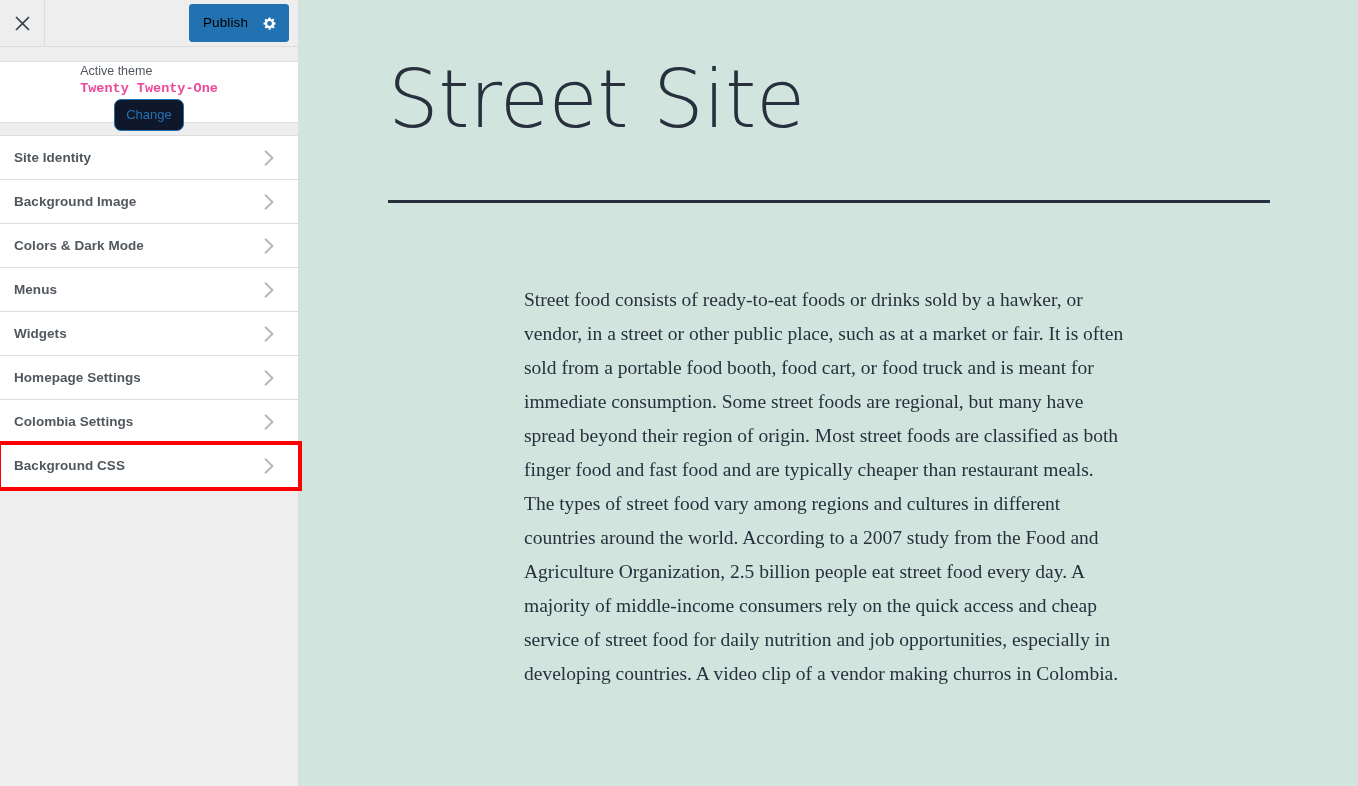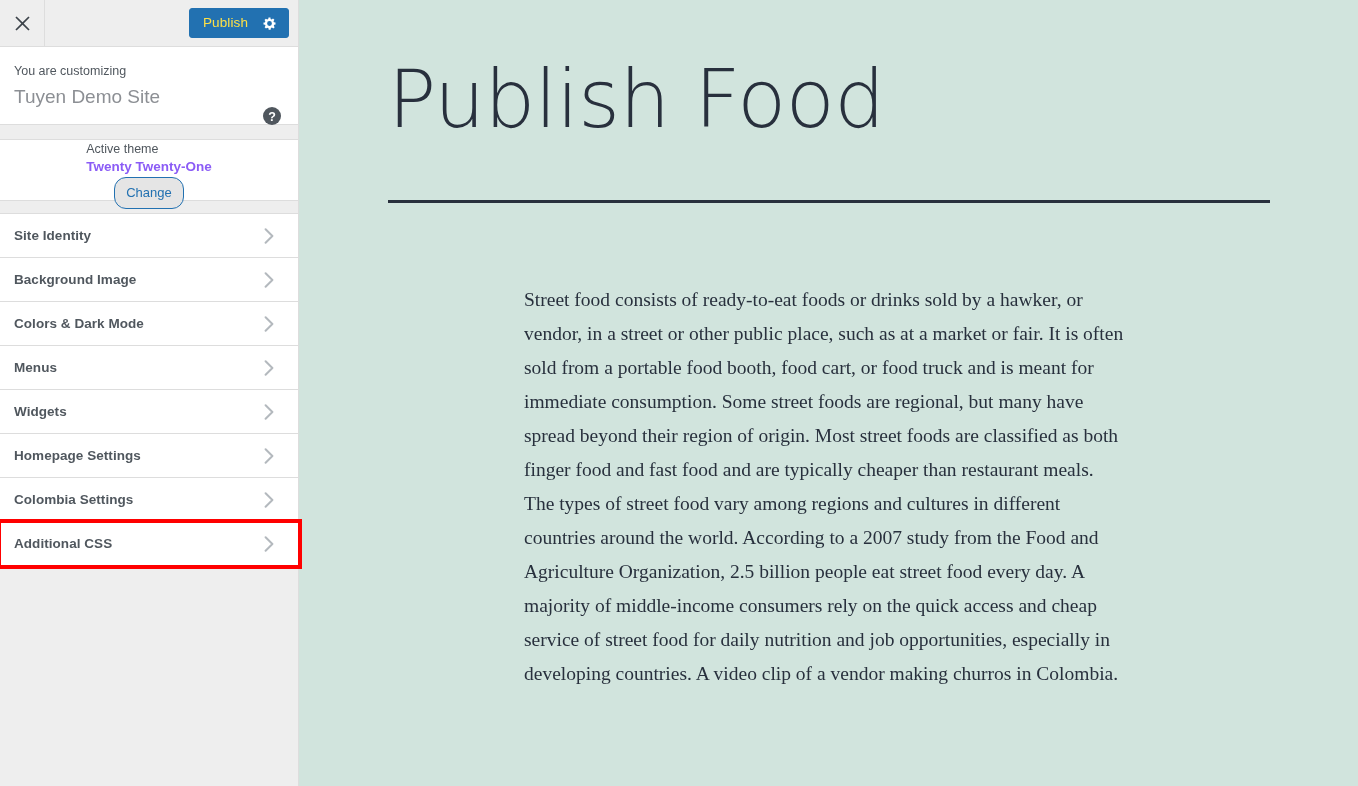--- a/index.html
+++ b/index.html
@@ -52,24 +52,24 @@
   .header-spacer { flex: 1 1 auto; height: 46px; }
   .publish-wrap {
     display: flex;
     align-items: center;
     padding-right: 9px;
   }
   .publish-btn {
     display: flex;
     align-items: center;
     background: #2271b1;
-    color: #fde047;
+    color: #000000;
     border: 1px solid #2271b1;
     border-radius: 3px;
-    height: 30px;
+    height: 38px;
     padding: 0 11px 0 13px;
     font-size: 13.5px;
     font-weight: 500;
     letter-spacing: 0.1px;
     cursor: pointer;
     line-height: 1;
   }
   .publish-label { margin-right: 14px; }
   .gear-icon { display: inline-flex; align-items: center; }
 
@@ -115,26 +115,26 @@
     border-top: 1px solid #dddddd;
     border-bottom: 1px solid #dddddd;
     height: 62px;
     display: flex;
     align-items: center;
     padding: 0 14px;
     flex-direction: column;
   }
   .theme-texts { flex: 1 1 auto; }
   .theme-kicker { font-size: 12.5px; color: #50575e; line-height: 1.45; }
-  .theme-name { font-size: 13.5px; color: #8b5cf6; font-weight: bold; line-height: 1.4; }
+  .theme-name { font-size: 13.5px; color: #ec4899; font-weight: bold; line-height: 1.4; font-family: Liberation Mono, monospace; }
   .change-btn {
-    background: #e5e5e5;
+    background: #0f172a;
     color: #2271b1;
     border: 1px solid #2271b1;
-    border-radius: 12px;
+    border-radius: 7px;
     font-size: 13px;
     padding: 5px 11px;
     cursor: pointer;
     line-height: 1.5;
     font-family: "Liberation Sans", sans-serif;
   }
 
   
   .list-gap { height: 12px; background: #eeeeee; }
 
@@ -232,30 +232,20 @@
           <span class="publish-label">Publish</span>
           <span class="gear-icon">
             <svg width="15" height="15" viewBox="0 0 20 20" aria-hidden="true">
               <path fill="#ffffff" d="M18 11.3v-2.6l-2.1-.4c-.14-.5-.34-.97-.6-1.4l1.2-1.76-1.83-1.84-1.77 1.2c-.43-.25-.9-.45-1.4-.6L11.3 2H8.7l-.4 2.1c-.5.14-.97.34-1.4.6L5.14 3.5 3.3 5.34l1.2 1.77c-.25.43-.45.9-.6 1.4L2 8.7v2.6l2.1.4c.14.5.34.97.6 1.4l-1.2 1.77 1.84 1.83 1.76-1.2c.43.26.9.46 1.4.6l.4 2.1h2.6l.4-2.1c.5-.14.97-.34 1.4-.6l1.77 1.2 1.83-1.83-1.2-1.77c.26-.43.46-.9.6-1.4l2.1-.4zM10 13.2a3.2 3.2 0 1 1 0-6.4 3.2 3.2 0 0 1 0 6.4z"></path>
             </svg>
           </span>
         </button>
       </div>
     </div>
 
-    <div class="customizing-panel">
-      <div class="customizing-label">You are customizing</div>
-      <div class="site-title">Tuyen Demo Site</div>
-      <span class="help-icon">
-        <svg width="20" height="20" viewBox="0 0 20 20" aria-hidden="true">
-          <circle cx="10" cy="10" r="9" fill="#50575e"></circle>
-          <text x="10" y="14.6" text-anchor="middle" font-family="Liberation Sans, sans-serif" font-size="12.5" font-weight="bold" fill="#ffffff">?</text>
-        </svg>
-      </span>
-    </div>
 
     <div class="panel-gap"></div>
 
     <div class="theme-panel">
       <div class="theme-texts">
         <div class="theme-kicker">Active theme</div>
         <div class="theme-name">Twenty Twenty-One</div>
       </div>
       <button class="change-btn">Change</button>
     </div>
@@ -321,37 +311,37 @@
       <div class="panel-item">
         <span class="panel-item-label">Colombia Settings</span>
         <span class="chevron">
           <svg width="13" height="16" viewBox="0 0 13 16" aria-hidden="true">
               <path d="M2.6 1.2 L9.4 8 L2.6 14.8" stroke="#b4b9be" stroke-width="2" fill="none" stroke-linecap="round" stroke-linejoin="round"></path>
             </svg>
         </span>
       </div>
 
       <div class="panel-item">
-        <span class="panel-item-label">Additional CSS</span>
+        <span class="panel-item-label">Background CSS</span>
         <span class="chevron">
           <svg width="13" height="16" viewBox="0 0 13 16" aria-hidden="true">
               <path d="M2.6 1.2 L9.4 8 L2.6 14.8" stroke="#b4b9be" stroke-width="2" fill="none" stroke-linecap="round" stroke-linejoin="round"></path>
             </svg>
         </span>
         <div class="highlight-box"></div>
       </div>
 
     </div>
 
     <div class="sidebar-fill"></div>
   </div>
 
   <div id="preview">
     <div class="preview-inner">
-      <h1 class="entry-title">Publish Food</h1>
+      <h1 class="entry-title">Street Site</h1>
       <div class="title-rule"></div>
       <div class="entry-content">
         <p>Street food consists of ready-to-eat foods or drinks sold by a hawker, or vendor, in a street or other public place, such as at a market or fair. It is often sold from a portable food booth, food cart, or food truck and is meant for immediate consumption. Some street foods are regional, but many have spread beyond their region of origin. Most street foods are classified as both finger food and fast food and are typically cheaper than restaurant meals.</p>
         <p>The types of street food vary among regions and cultures in different countries around the world. According to a 2007 study from the Food and Agriculture Organization, 2.5 billion people eat street food every day. A majority of middle-income consumers rely on the quick access and cheap service of street food for daily nutrition and job opportunities, especially in developing countries. A video clip of a vendor making churros in Colombia.</p>
       </div>
     </div>
   </div>
 
 </div>
 

